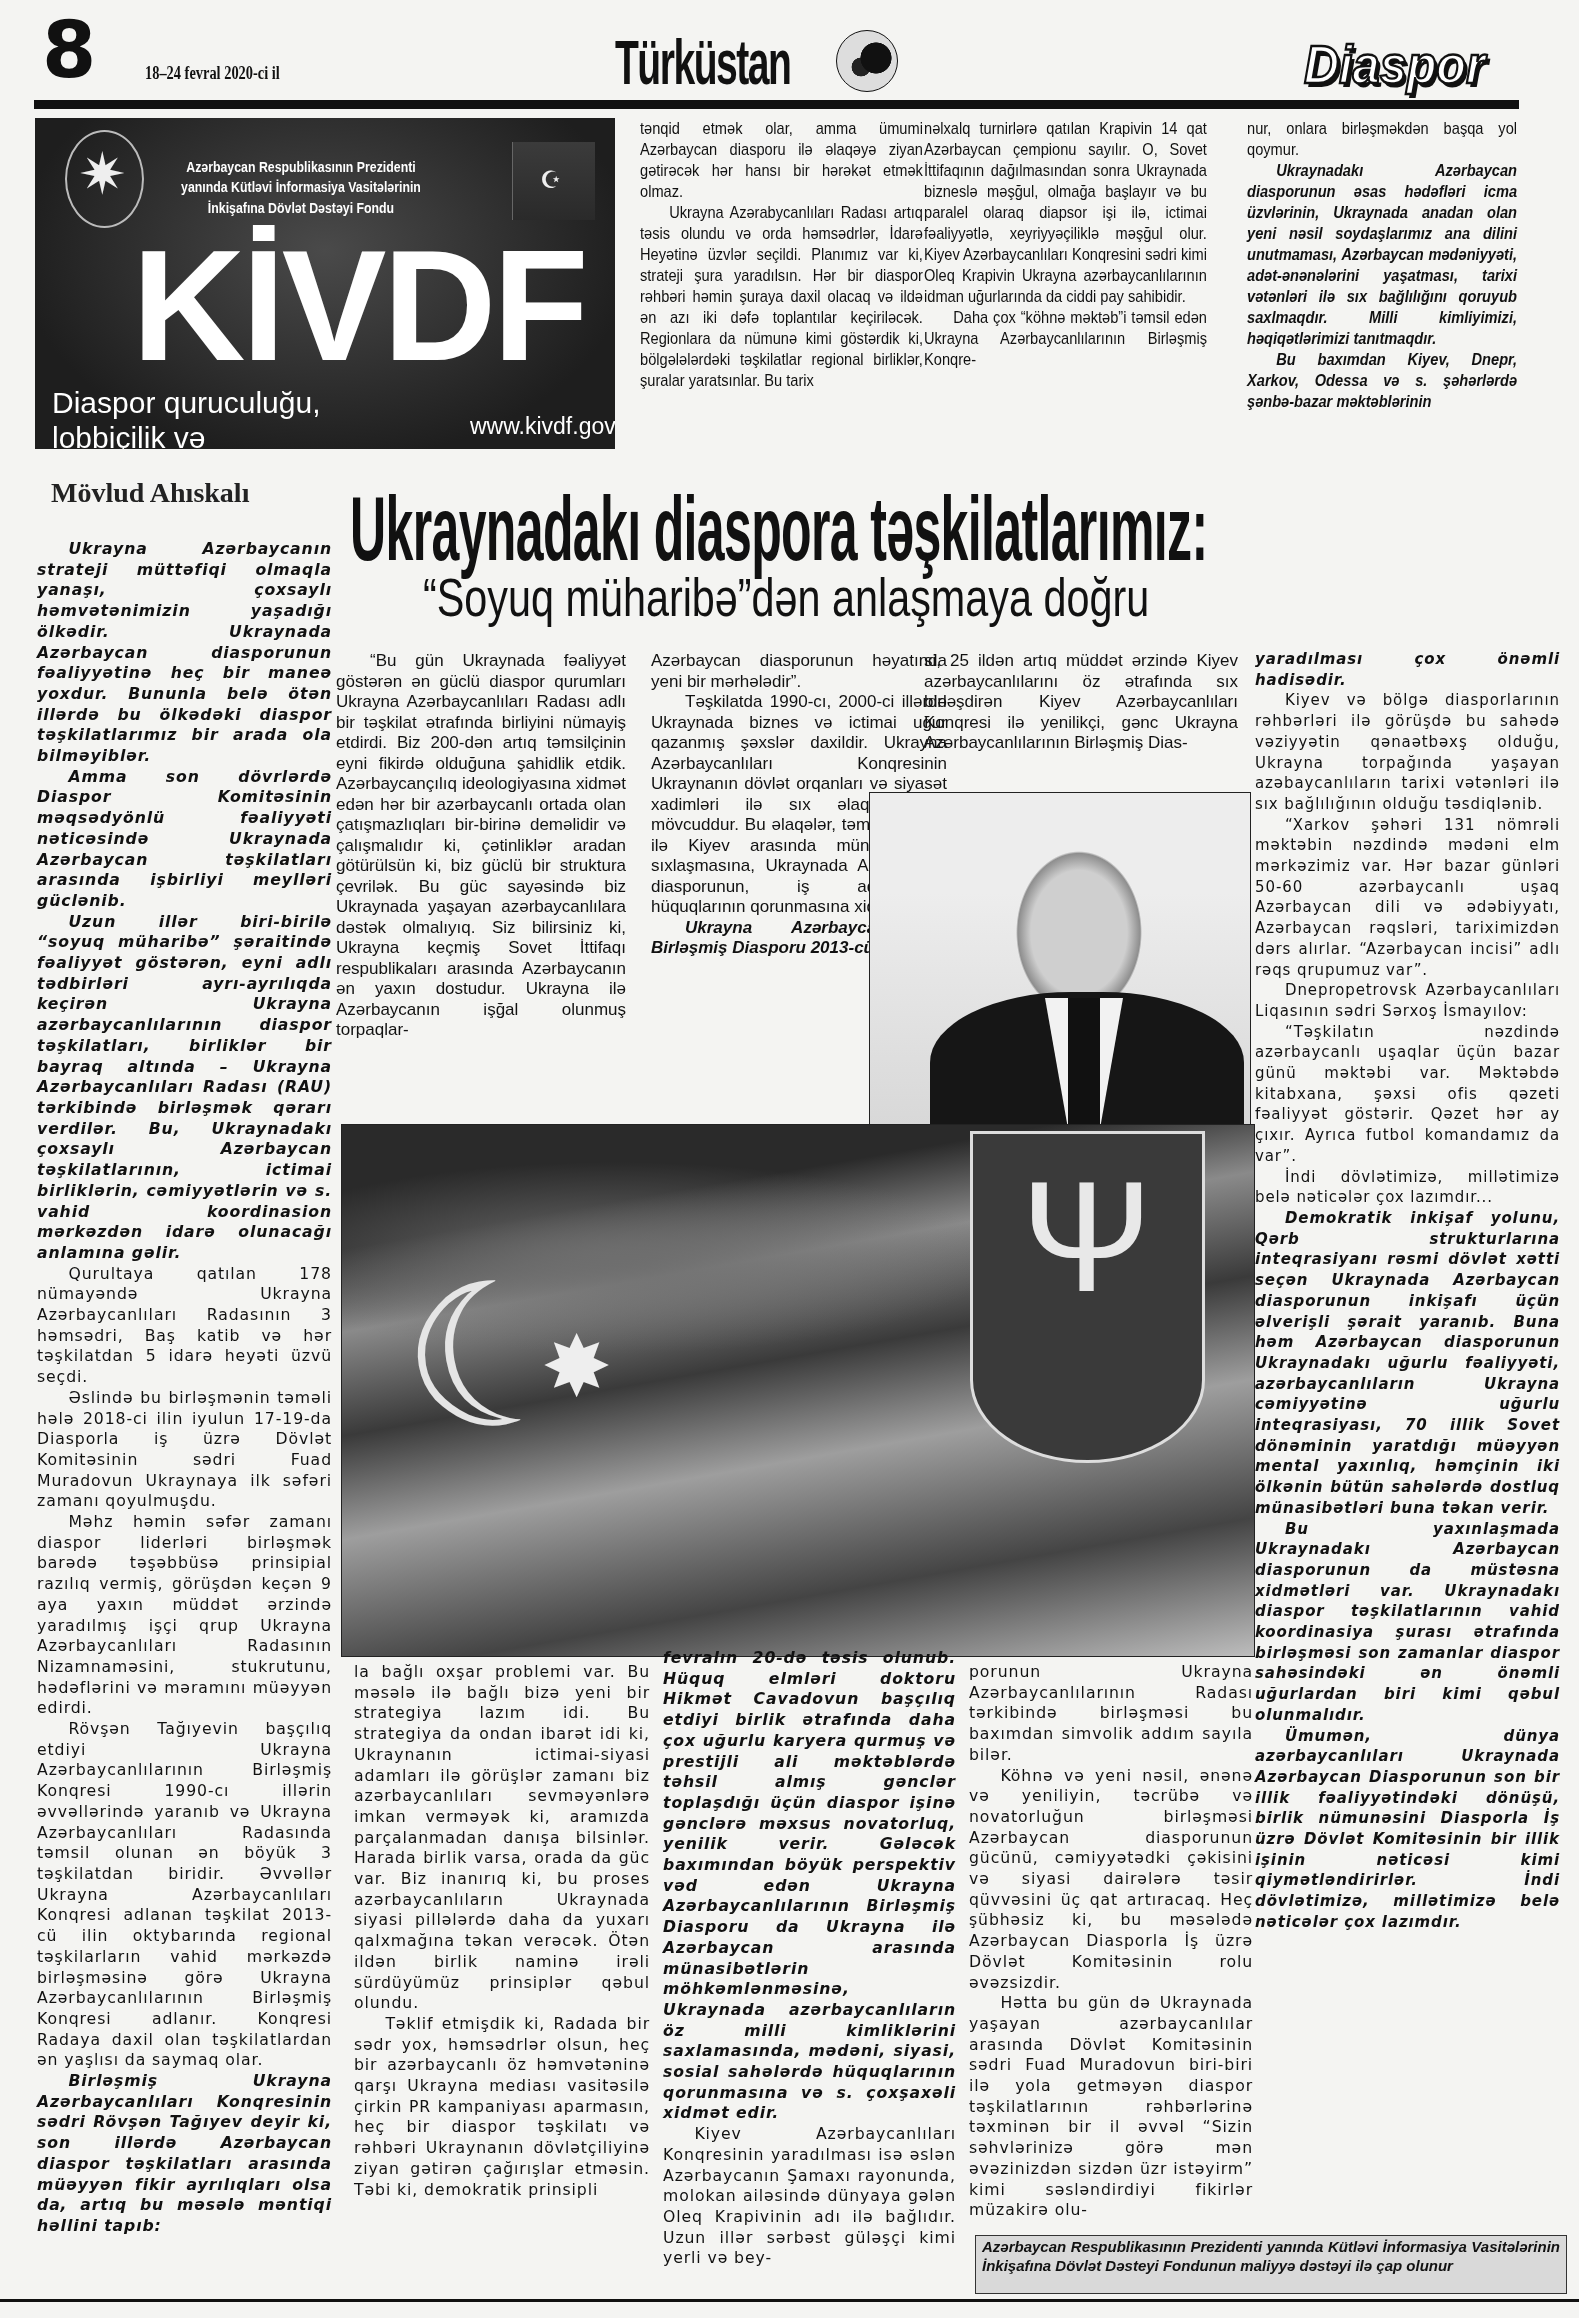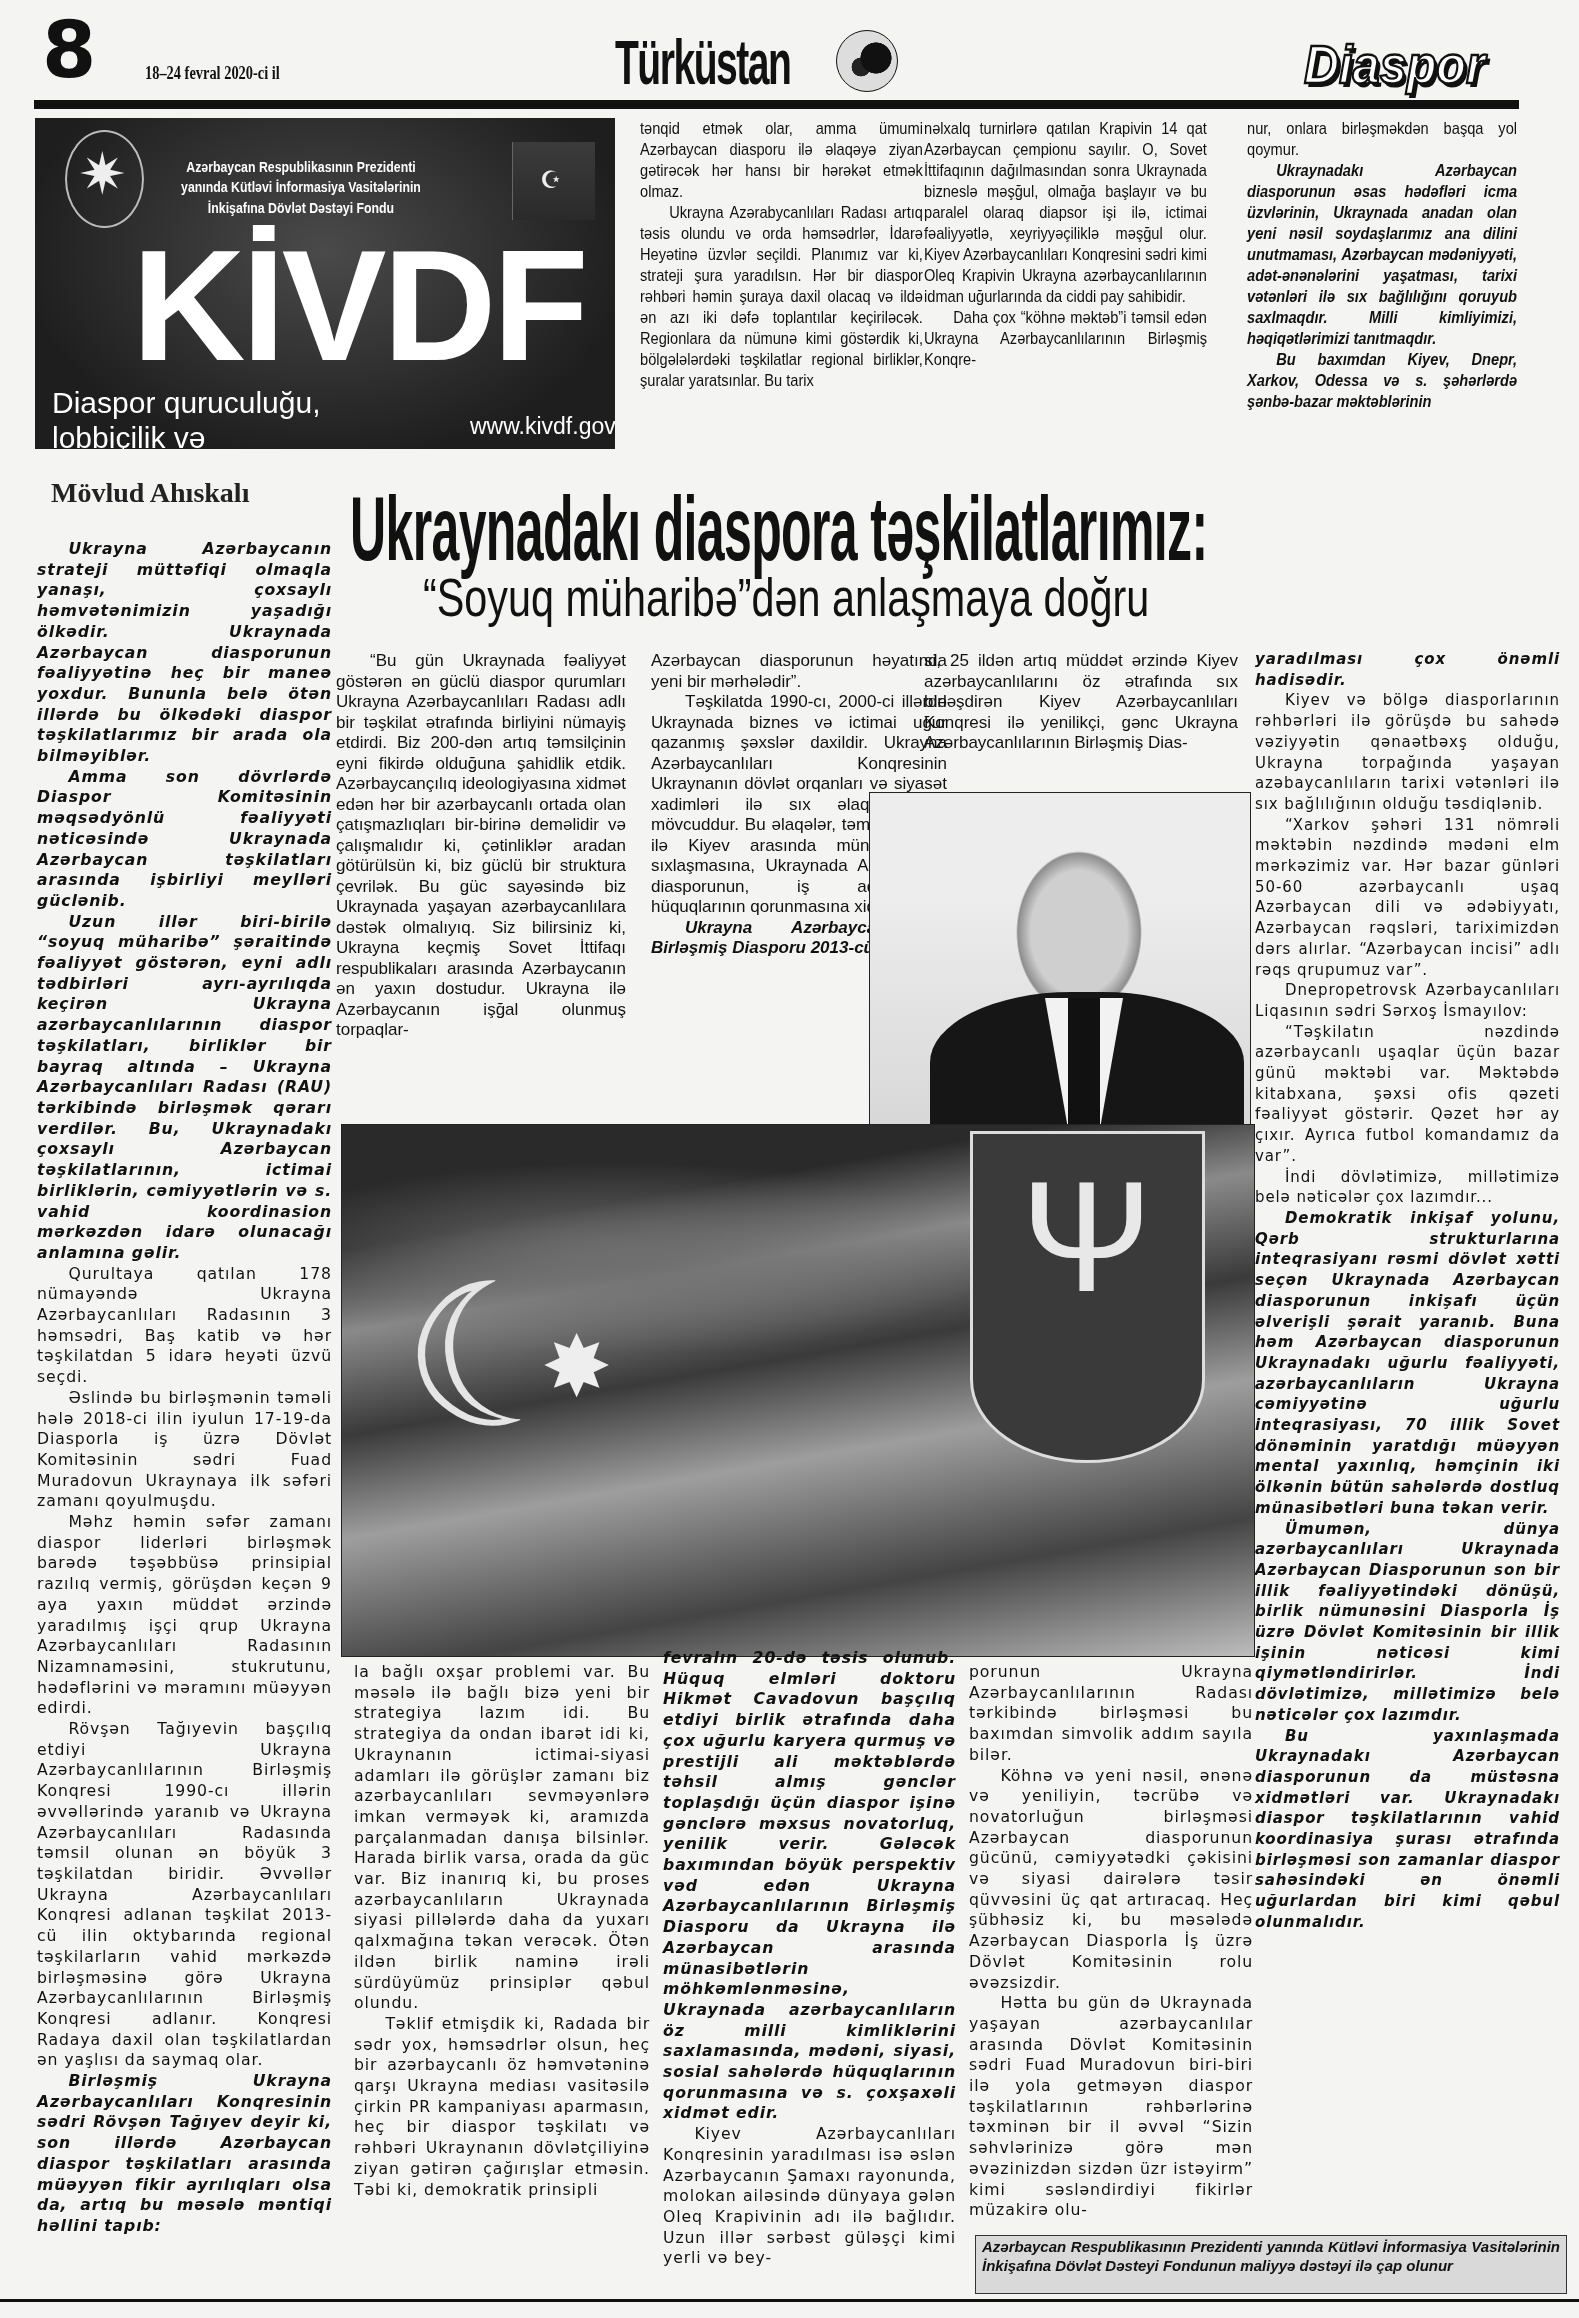--- a/index.html
+++ b/index.html
@@ -133,22 +133,22 @@
   </div>
 
 <div class="abs col wide" style="left:1255px;top:649px;width:305px;font-size:15px;">
     <p class="it noindent">yaradılması çox önəmli hadisədir.</p>
     <p>Kiyev və bölgə diasporlarının rəhbərləri ilə görüşdə bu sahədə vəziyyətin qənaətbəxş olduğu, Ukrayna torpağında yaşayan azəbaycanlıların tarixi vətənləri ilə sıx bağlılığının olduğu təsdiqlənib.</p>
     <p>“Xarkov şəhəri 131 nömrəli məktəbin nəzdində mədəni elm mərkəzimiz var. Hər bazar günləri 50-60 azərbaycanlı uşaq Azərbaycan dili və ədəbiyyatı, Azərbaycan rəqsləri, tariximizdən dərs alırlar. “Azərbaycan incisi” adlı rəqs qrupumuz var”.</p>
     <p>Dnepropetrovsk Azərbaycanlıları Liqasının sədri Sərxoş İsmayılov:</p>
     <p>“Təşkilatın nəzdində azərbaycanlı uşaqlar üçün bazar günü məktəbi var. Məktəbdə kitabxana, şəxsi ofis qəzeti fəaliyyət göstərir. Qəzet hər ay çıxır. Ayrıca futbol komandamız da var”.</p>
     <p>İndi dövlətimizə, millətimizə belə nəticələr çox lazımdır...</p>
     <p class="it">Demokratik inkişaf yolunu, Qərb strukturlarına inteqrasiyanı rəsmi dövlət xətti seçən Ukraynada Azərbaycan diasporunun inkişafı üçün əlverişli şərait yaranıb. Buna həm Azərbaycan diasporunun Ukraynadakı uğurlu fəaliyyəti, azərbaycanlıların Ukrayna cəmiyyətinə uğurlu inteqrasiyası, 70 illik Sovet dönəminin yaratdığı müəyyən mental yaxınlıq, həmçinin iki ölkənin bütün sahələrdə dostluq münasibətləri buna təkan verir.</p>
+    <p class="it">Bu yaxınlaşmada Ukraynadakı Azərbaycan diasporunun da müstəsna xidmətləri var. Ukraynadakı diaspor təşkilatlarının vahid koordinasiya şurası ətrafında birləşməsi son zamanlar diaspor sahəsindəki ən önəmli uğurlardan biri kimi qəbul olunmalıdır.</p>
     <p class="it">Ümumən, dünya azərbaycanlıları Ukraynada Azərbaycan Diasporunun son bir illik fəaliyyətindəki dönüşü, birlik nümunəsini Diasporla İş üzrə Dövlət Komitəsinin bir illik işinin nəticəsi kimi qiymətləndirirlər. İndi dövlətimizə, millətimizə belə nəticələr çox lazımdır.</p>
-    <p class="it">Bu yaxınlaşmada Ukraynadakı Azərbaycan diasporunun da müstəsna xidmətləri var. Ukraynadakı diaspor təşkilatlarının vahid koordinasiya şurası ətrafında birləşməsi son zamanlar diaspor sahəsindəki ən önəmli uğurlardan biri kimi qəbul olunmalıdır.</p>
   </div>
 
 <div class="abs photo-portrait">
   <div class="suit"></div>
   <div class="shirt"></div>
 </div>
 
 <div class="abs photo-flags">
   <span class="crescent">☾</span>
   <span class="star8">✸</span>

